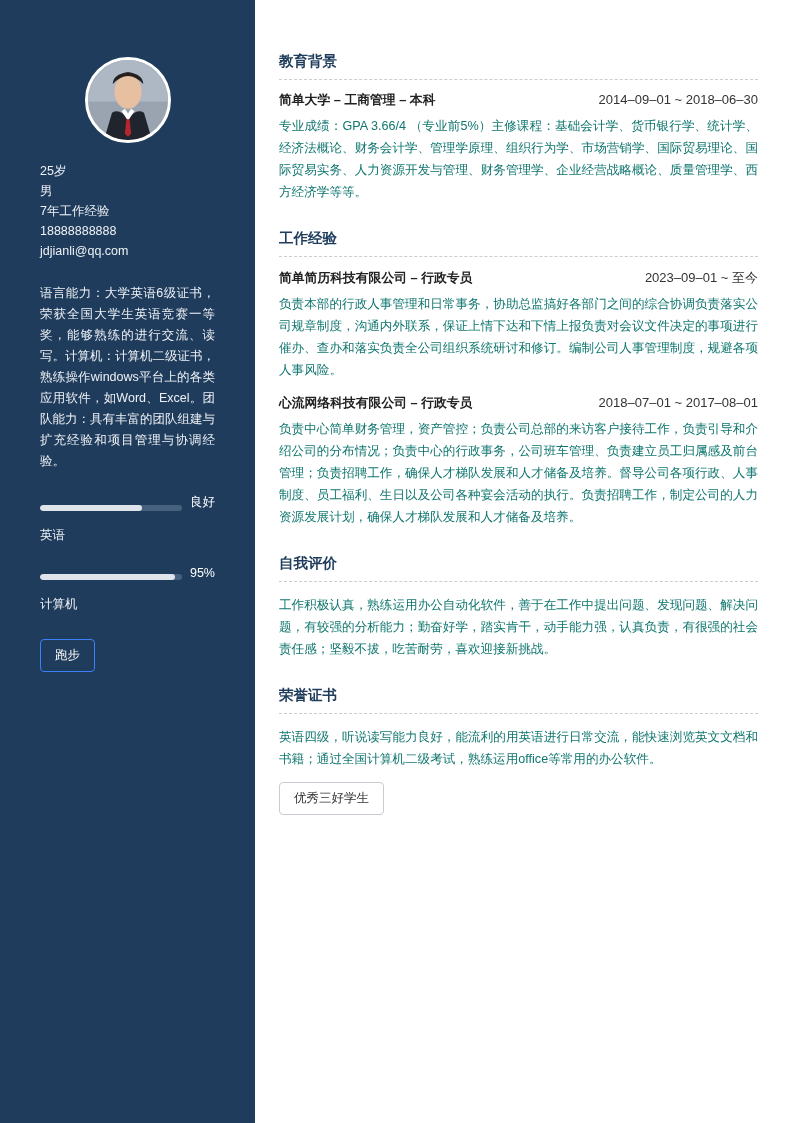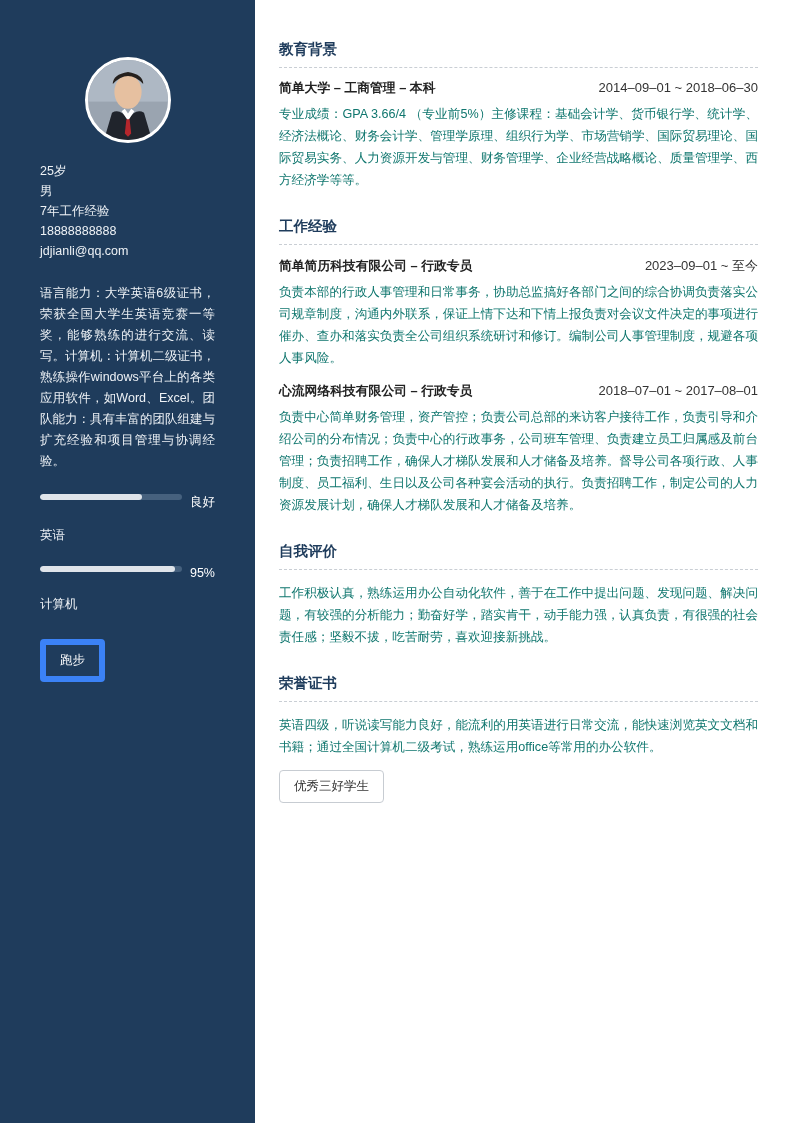--- a/index.html
+++ b/index.html
@@ -51,21 +51,21 @@
   .skills-text {
     margin: 22px 28px 0 28px;
     font-size: 12.5px;
     line-height: 21px;
     color: #eef2f6;
     text-align: justify;
   }
   .bar-block { margin: 22px 28px 0 28px; }
   .bar-row {
     display: flex;
-    align-items: flex-start;
+    align-items: flex-end;
     gap: 8px;
   }
   .bar-track {
     flex: 1;
     height: 6px;
     border-radius: 3px;
     background: #4a6party;
     background: #46617e;
     overflow: hidden;
   }
@@ -81,30 +81,30 @@
   }
   .bar-label {
     font-size: 12.5px;
     color: #eef2f6;
     margin-top: 16px;
   }
   .hobby-wrap { margin: 26px 28px 0 28px; }
   .hobby-tag {
     display: inline-block;
     padding: 7px 14px;
-    border: 6px solid #3b82f6;
+    border: 1px solid #3b82f6;
     border-radius: 4px;
     font-size: 12.5px;
     color: #ffffff;
     background: transparent;
   }
   
   .main {
     flex: 1;
-    padding: 40px 36px 0 24px;
+    padding: 52px 36px 0 24px;
     box-sizing: border-box;
   }
   .section { margin-bottom: 26px; }
   .sec-title {
     color: #1f3c5c;
     font-size: 14.5px;
     font-weight: bold;
     margin: 0 0 8px 0;
   }
   .dashed {

